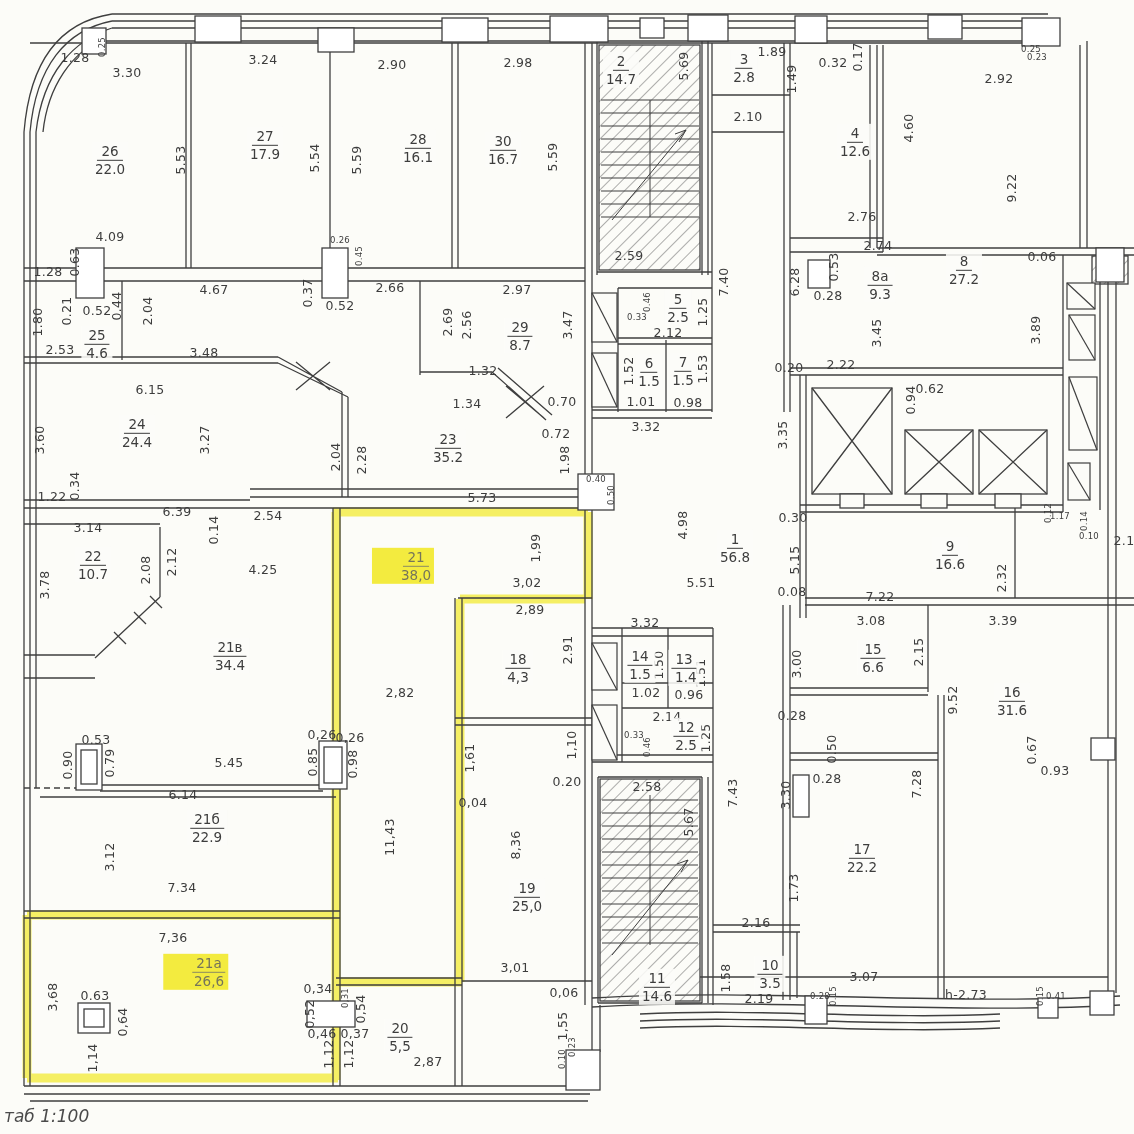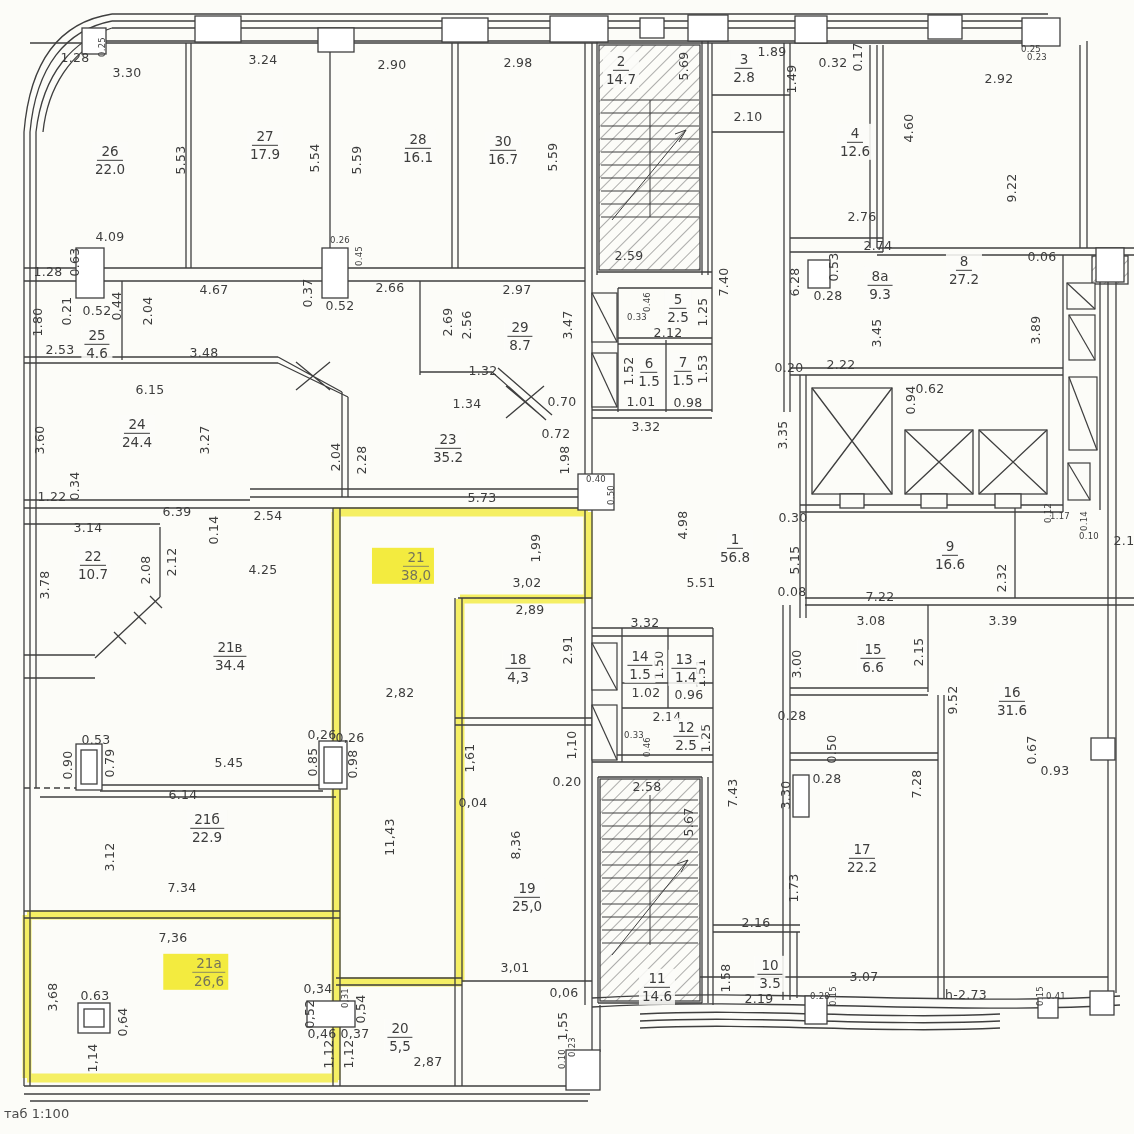--- a/index.html
+++ b/index.html
@@ -10,21 +10,21 @@
   .dim{position:absolute;transform:translate(-50%,-50%);font-size:12.5px;color:#3d3d3d;
        white-space:nowrap;letter-spacing:.3px;line-height:1;}
   .dim.v{transform:translate(-50%,-50%) rotate(-90deg);}
   .dim.sm{font-size:8.5px;}
   .room{position:absolute;transform:translate(-50%,-50%);display:flex;flex-direction:column;
         align-items:center;color:#3d3d3d;font-size:13.5px;line-height:1.2;
         background:rgba(252,252,248,.88);padding:1px 3px;}
   .room .n{border-bottom:1.3px solid #3d3d3d;padding:0 4px 1px;}
   .room.hl{background:#f3eb3f;color:#75755a;padding-left:29px;}
   .room.hl .n{border-bottom-color:#8b8b63;}
-  .note{position:absolute;font-size:13px;color:#4a4a4a;}
+  .note{position:absolute;font-size:17px;color:#4a4a4a;font-style:italic;}
 </style>
 </head>
 <body>
 
 <div id="plan">
 
 <svg width="1134" height="1134" viewBox="0 0 1134 1134">
   <defs>
     <pattern id="hb" width="9" height="9" patternTransform="rotate(45)" patternUnits="userSpaceOnUse">
       <line x1="0" y1="0" x2="0" y2="9" stroke="#6a6a6a" stroke-width="1.1"></line>

